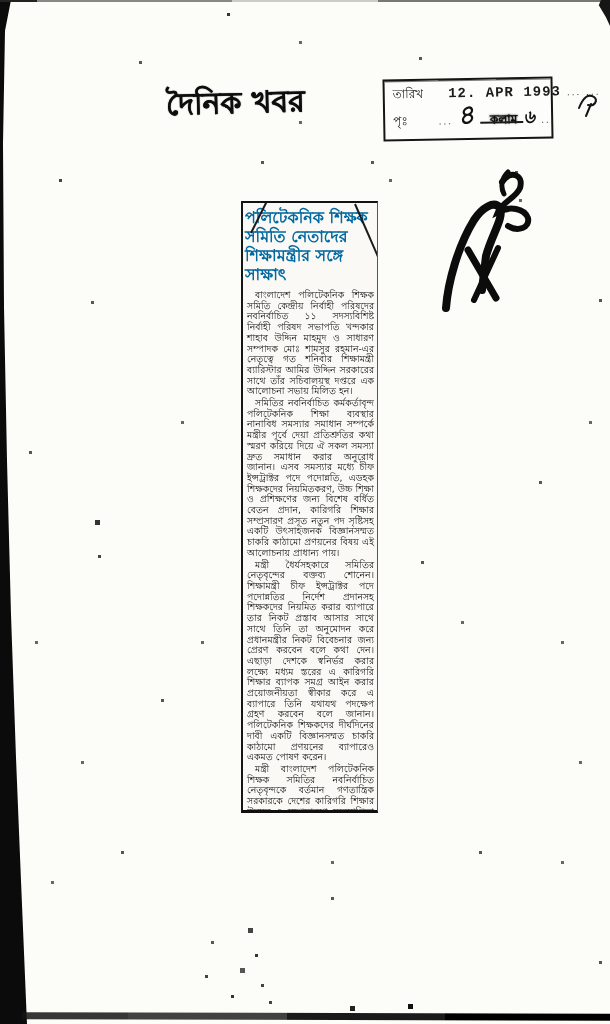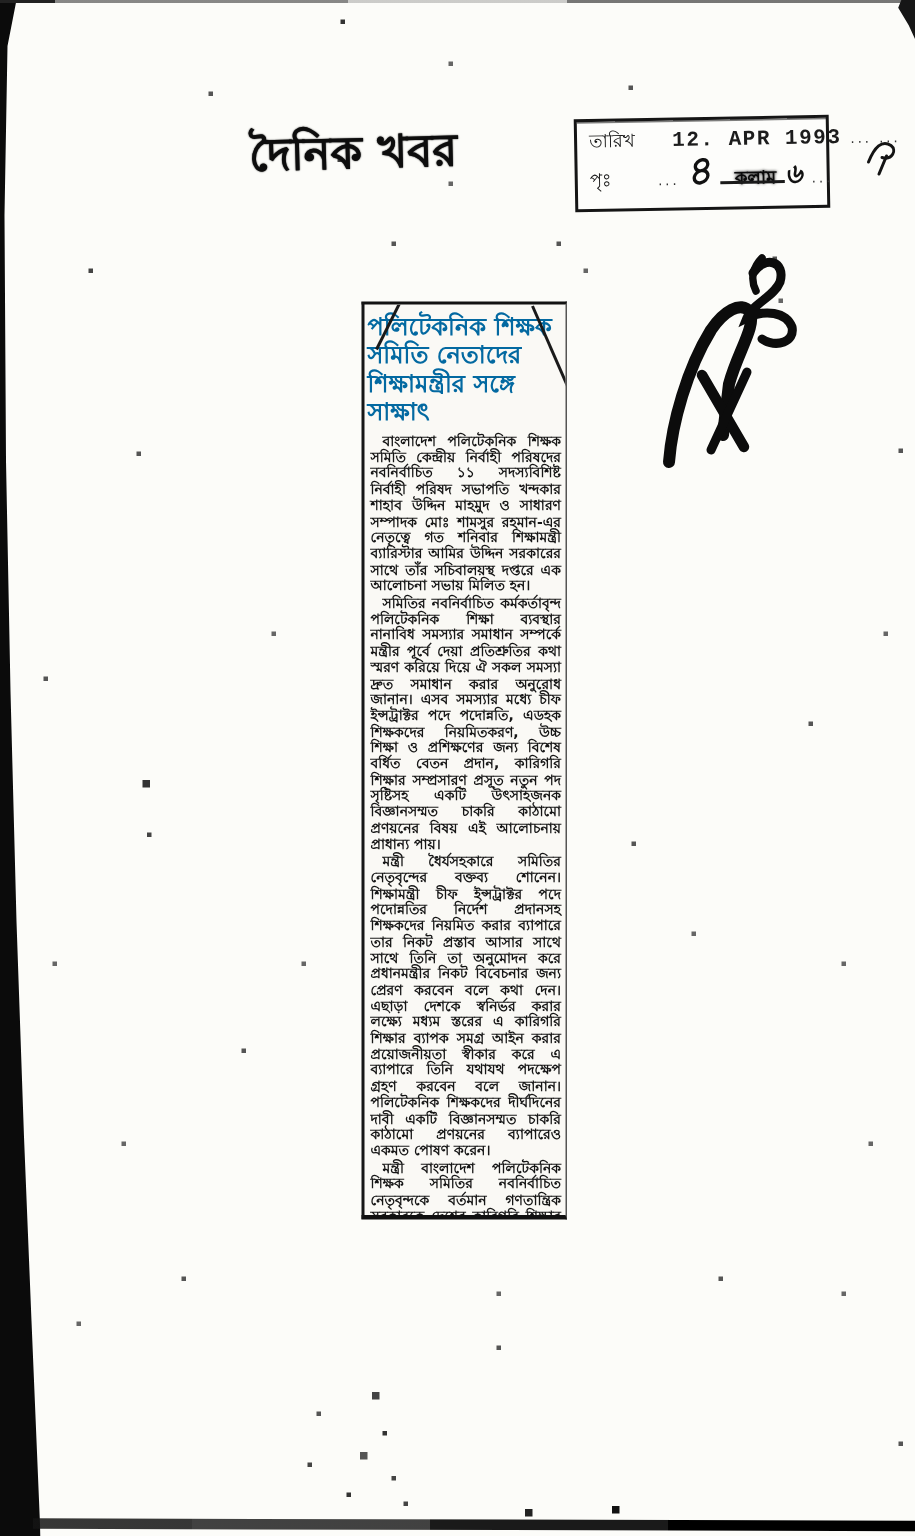--- a/index.html
+++ b/index.html
@@ -96,21 +96,21 @@
   .cutmarks{position:absolute;left:0;top:0;pointer-events:none;}
   .headline{
     margin:5px 2px 4px 2px;
     font-family:"DejaVu Serif",serif;font-weight:bold;
     font-size:16px;line-height:19px;color:#0369a1;
   }
   .headline span{display:block;}
   .clip-body{
     padding:2px 3px 0 4px;
     font-family:"DejaVu Sans",sans-serif;
-    font-size:9.3px;line-height:10.7px;font-weight:700;
+    font-size:9.3px;line-height:10.7px;font-weight:400;
     text-align:justify;color:#161616;
   }
   .clip-body p{margin:0 0 1px 0;text-indent:8px;}
 </style>
 </head>
 <body>
 
 <div class="edge-left"></div>
 <div class="edge-top"></div>
 <div class="corner-tr"></div>

